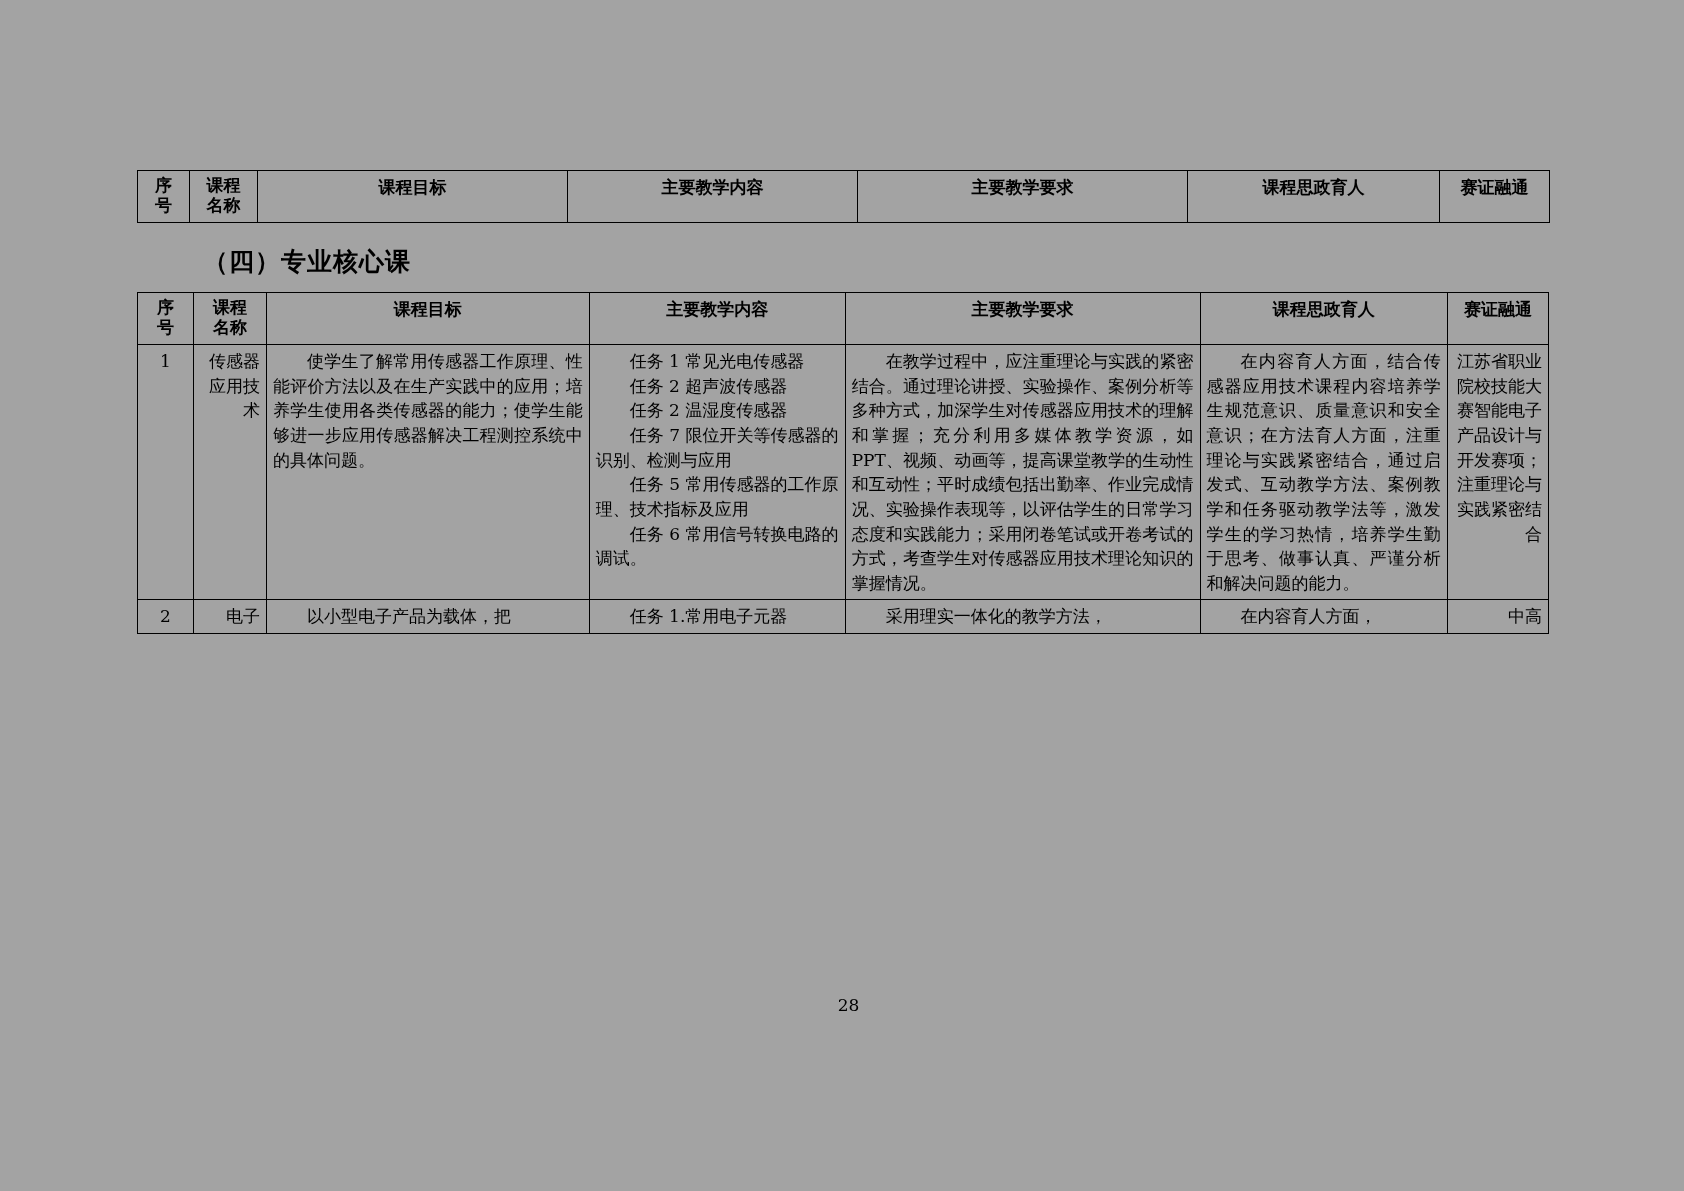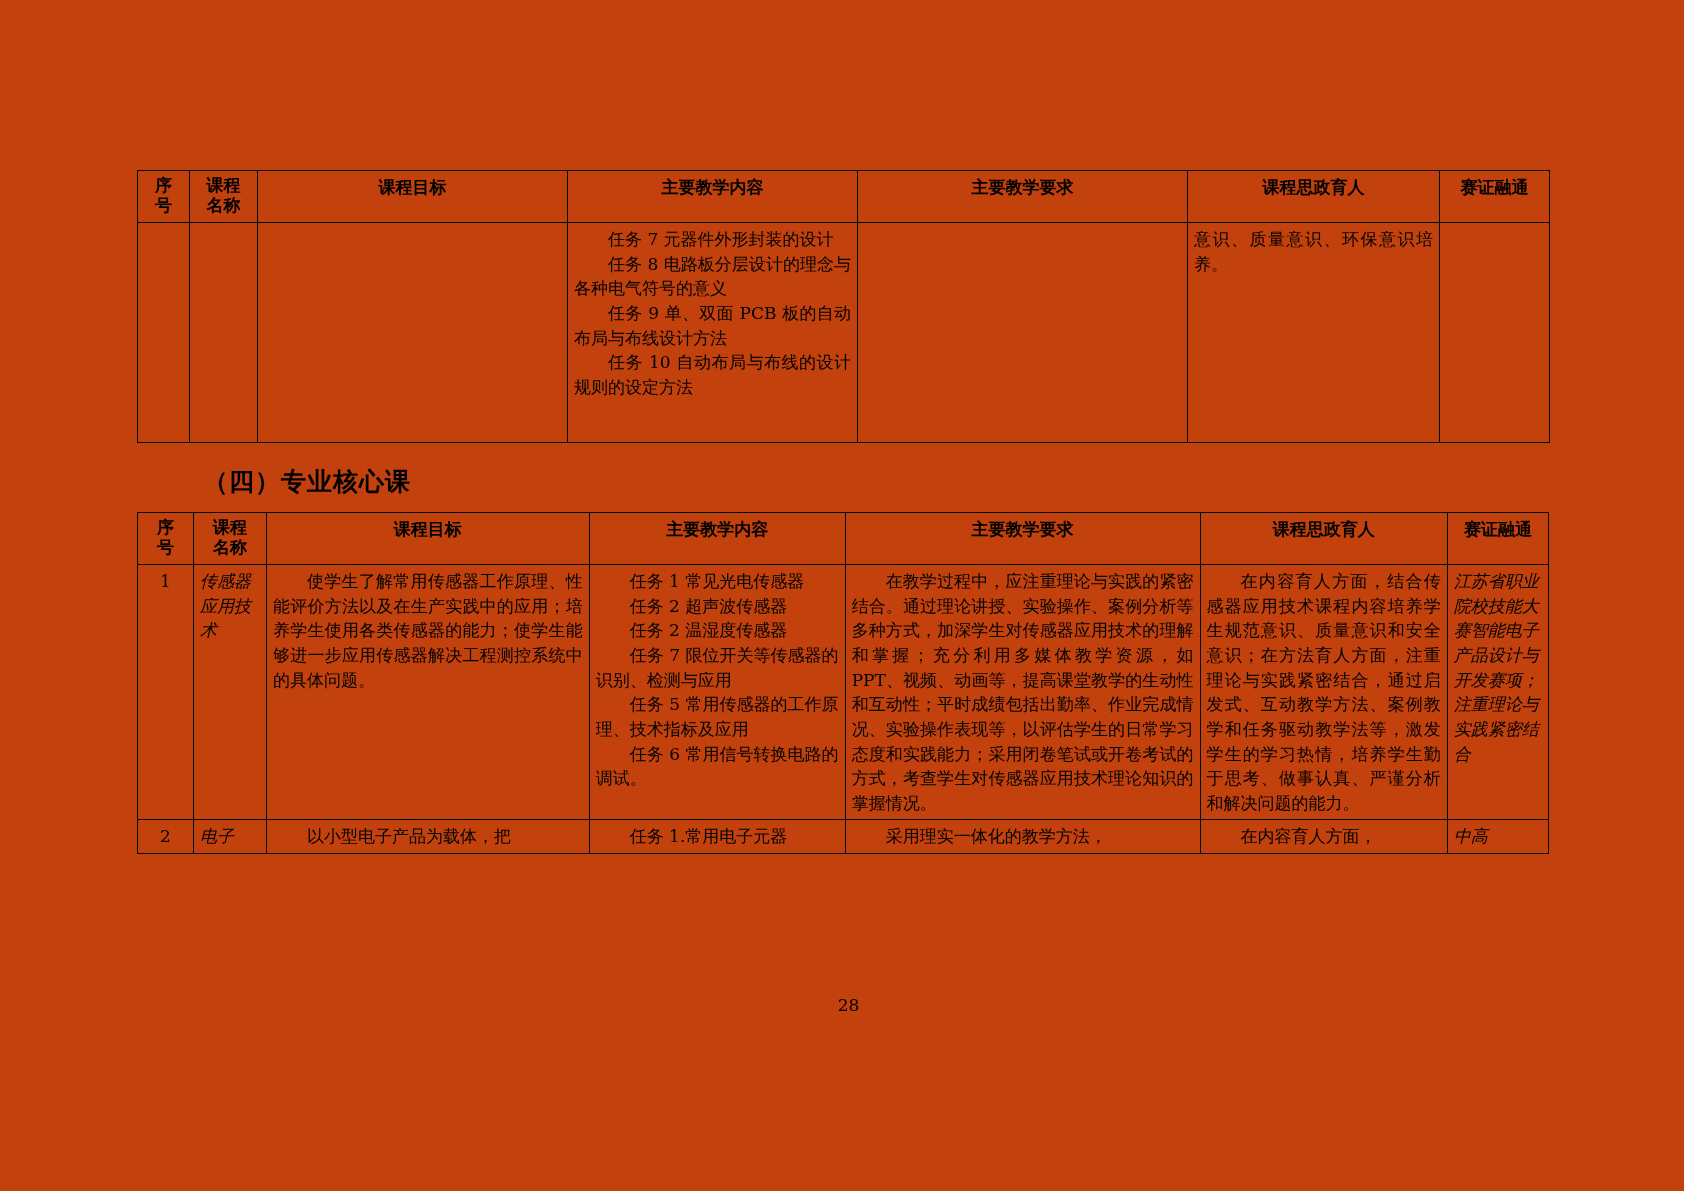--- a/index.html
+++ b/index.html
@@ -4,21 +4,21 @@
 <style>
   html, body {
     margin: 0;
     padding: 0;
     background: #ffffff;
   }
   .page {
     width: 1684px;
     height: 1191px;
     position: relative;
-    background: #c2410c;
+    background: #a3a3a3;
     font-family: "DejaVu Serif", "Liberation Serif", serif;
     color: #000000;
     box-sizing: border-box;
   }
   .doc-body {
     position: absolute;
     left: 137px;
     top: 170px;
     width: 1412px;
   }
@@ -85,24 +85,23 @@
     position: absolute;
     left: 13px;
     right: 0;
     top: 995px;
     text-align: center;
     font-size: 17px;
     font-family: "DejaVu Serif", "Liberation Serif", serif;
   }
   .narrow-cell {
     writing-mode: horizontal-tb;
-    text-align: left;
+    text-align: right;
     vertical-align: middle;
     line-height: 1.5;
-    font-style: italic;
   }
 </style>
 </head>
 <body>
 
 <div class="page">
   <div class="doc-body">
 
     <table class="doc-table">
       <colgroup>
@@ -117,36 +116,20 @@
       <tbody>
           <tr class="hdr">
         <td><span style="display:inline-block; width:1em; line-height:1.2;">序号</span></td>
         <td><span style="display:inline-block; width:2em; line-height:1.2;">课程名称</span></td>
         <td>课程目标</td>
         <td>主要教学内容</td>
         <td>主要教学要求</td>
         <td>课程思政育人</td>
         <td class="small">赛证融通</td>
       </tr>
-      <tr style="height:220px;">
-        <td class="center"></td>
-        <td class="center"></td>
-        <td></td>
-        <td>
-          <p class="cellpara">任务 7 元器件外形封装的设计</p>
-          <p class="cellpara">任务 8 电路板分层设计的理念与各种电气符号的意义</p>
-          <p class="cellpara">任务 9 单、双面 PCB 板的自动布局与布线设计方法</p>
-          <p class="cellpara">任务 10 自动布局与布线的设计规则的设定方法</p>
-        </td>
-        <td></td>
-        <td>
-          <p class="cellpara noindent">意识、质量意识、环保意识培养。</p>
-        </td>
-        <td></td>
-      </tr>
     </tbody>
       </table>
 
     <div class="section-title">（四）专业核心课</div>
 
     <table class="doc-table">
       <colgroup>
         <col class="c2-num">
           <col class="c2-name">
           <col class="c2-goal">

